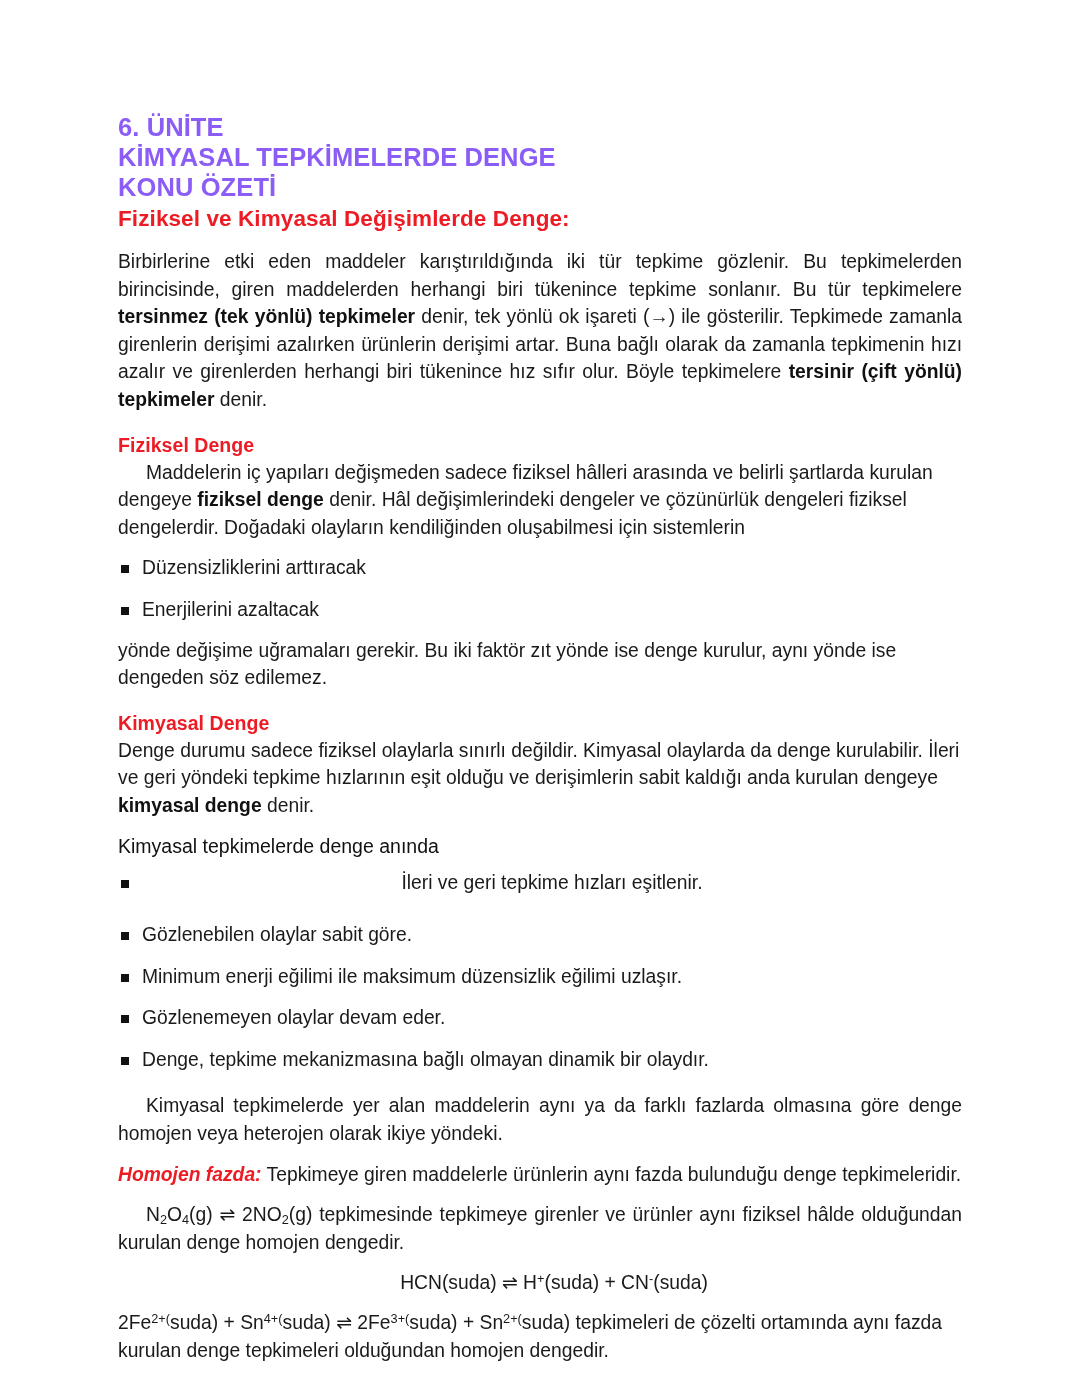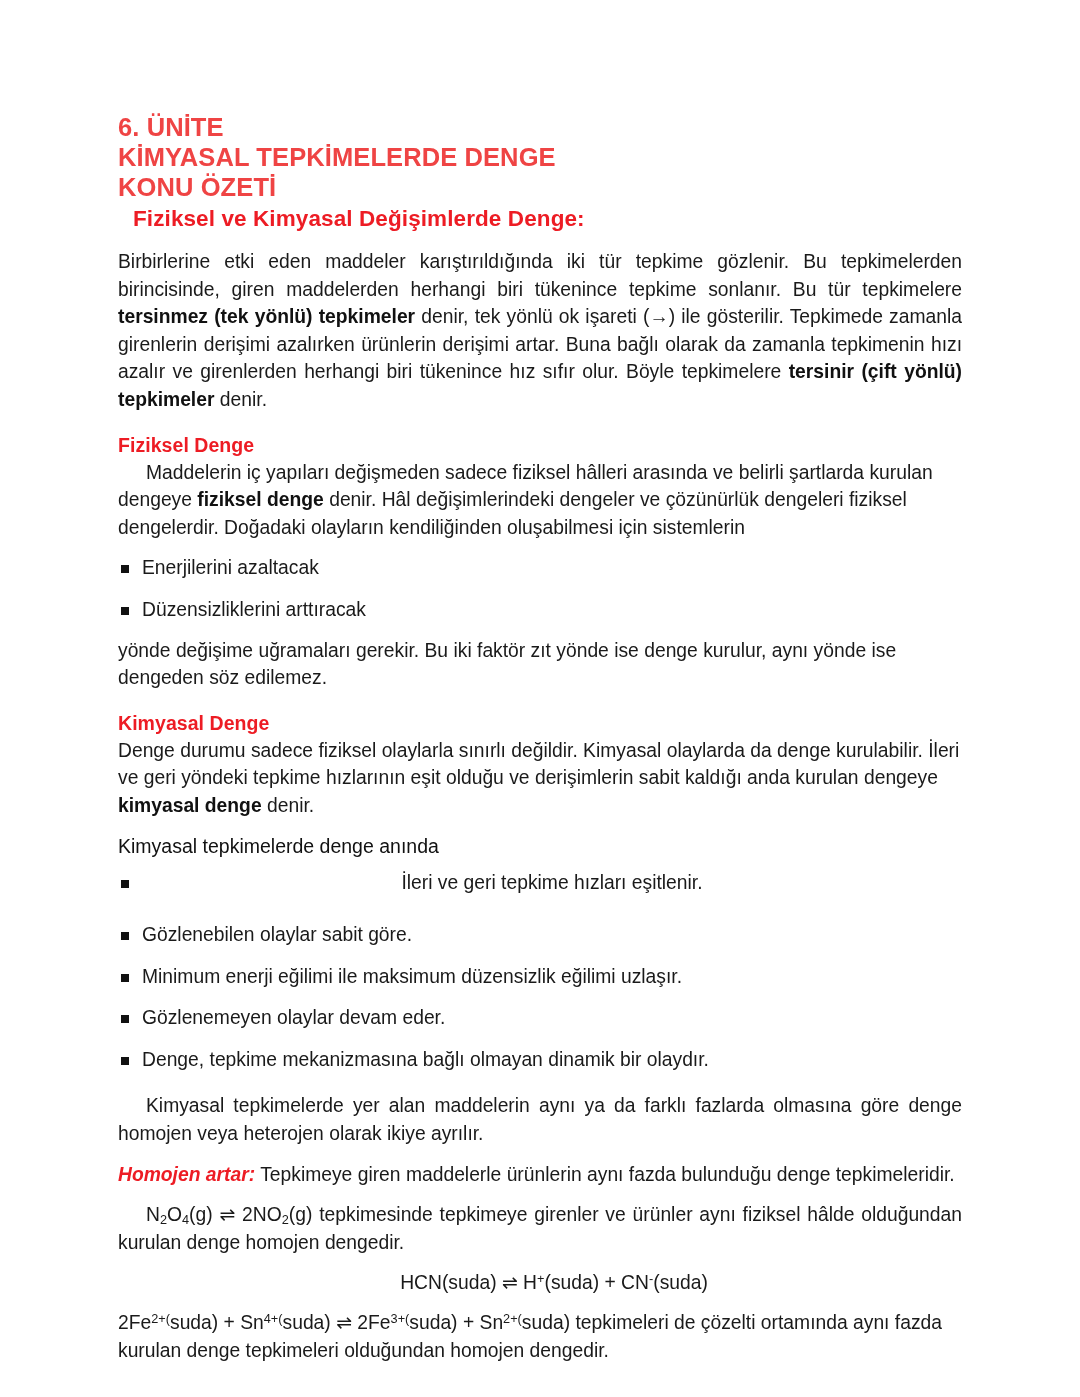--- a/index.html
+++ b/index.html
@@ -26,33 +26,33 @@
   .content {
     width: 844px;
   }
 
   
   .doc-title {
     font-weight: bold;
     font-size: 25.5px;
     line-height: 30px;
     letter-spacing: 0.1px;
-    color: #ef4444;
+    color: #8b5cf6;
     margin: 0;
   }
   .doc-title .line {
     display: block;
     white-space: pre;
   }
   .section-title-main {
     font-weight: bold;
     font-size: 22.5px;
     line-height: 30px;
     color: #ED1C24;
-    margin: 2px 0 14px 15px;
+    margin: 2px 0 14px 0;
     letter-spacing: 0.1px;
   }
 
   
   h3.sub-red {
     font-weight: bold;
     font-size: 19.5px;
     line-height: 24px;
     color: #ED1C24;
     margin: 0 0 2px 0;
@@ -151,22 +151,22 @@
 
     <p class="body justify"><span>Birbirlerine etki eden maddeler karıştırıldığında iki tür tepkime gözlenir. Bu tepkimelerden birincisinde, giren maddelerden herhangi biri tükenince tepkime sonlanır. Bu tür tepkimelere </span><b>tersinmez (tek yönlü) tepkimeler</b><span> denir, tek yönlü ok işareti (→) ile gösterilir. Tepkimede zamanla girenlerin derişimi azalırken ürünlerin derişimi artar. Buna bağlı olarak da zamanla tepkimenin hızı azalır ve girenlerden herhangi biri tükenince hız sıfır olur. Böyle tepkimelere </span><b>tersinir (çift yönlü) tepkimeler</b><span> denir.</span></p>
 
     <div class="spacer-sm"></div>
 
     <h3 class="sub-red">Fiziksel Denge</h3>
 
     <p class="body indent"><span>Maddelerin iç yapıları değişmeden sadece fiziksel hâlleri arasında ve belirli şartlarda kurulan dengeye </span><b>fiziksel denge</b><span> denir. Hâl değişimlerindeki dengeler ve çözünürlük dengeleri fiziksel dengelerdir. Doğadaki olayların kendiliğinden oluşabilmesi için sistemlerin</span></p>
 
     <ul class="sq">
+      <li><span class="bul"></span><span>Düzensizliklerini arttıracak</span></li>
       <li><span class="bul"></span><span>Enerjilerini azaltacak</span></li>
-      <li><span class="bul"></span><span>Düzensizliklerini arttıracak</span></li>
     </ul>
 
     <p class="body">yönde değişime uğramaları gerekir. Bu iki faktör zıt yönde ise denge kurulur, aynı yönde ise dengeden söz edilemez.</p>
 
     <div class="spacer-sm"></div>
 
     <h3 class="sub-red">Kimyasal Denge</h3>
 
     <p class="body"><span>Denge durumu sadece fiziksel olaylarla sınırlı değildir. Kimyasal olaylarda da denge kurulabilir. İleri ve geri yöndeki tepkime hızlarının eşit olduğu ve derişimlerin sabit kaldığı anda kurulan dengeye </span><b>kimyasal denge</b><span> denir.</span></p>
 
@@ -180,23 +180,23 @@
 
     <ul class="sq">
       <li><span class="bul"></span><span>Gözlenebilen olaylar sabit göre.</span></li>
       <li><span class="bul"></span><span>Minimum enerji eğilimi ile maksimum düzensizlik eğilimi uzlaşır.</span></li>
       <li><span class="bul"></span><span>Gözlenemeyen olaylar devam eder.</span></li>
       <li><span class="bul"></span><span>Denge, tepkime mekanizmasına bağlı olmayan dinamik bir olaydır.</span></li>
     </ul>
 
     <div class="spacer-sm"></div>
 
-    <p class="body justify indent">Kimyasal tepkimelerde yer alan maddelerin aynı ya da farklı fazlarda olmasına göre denge homojen veya heterojen olarak ikiye ayrılır.</p>
-
-    <p class="body justify"><span class="red-em">Homojen artar:</span><span> Tepkimeye giren maddelerle ürünlerin aynı fazda bulunduğu denge tepkimeleridir.</span></p>
+    <p class="body justify indent">Kimyasal tepkimelerde yer alan maddelerin aynı ya da farklı fazlarda olmasına göre denge homojen veya heterojen olarak ikiye yöndeki.</p>
+
+    <p class="body justify"><span class="red-em">Homojen fazda:</span><span> Tepkimeye giren maddelerle ürünlerin aynı fazda bulunduğu denge tepkimeleridir.</span></p>
 
     <p class="body justify indent"><span class="nowrap">N<sub>2</sub>O<sub>4</sub>(g) <span class="arrow-eq">⇌</span> 2NO<sub>2</sub>(g)</span><span> tepkimesinde tepkimeye girenler ve ürünler aynı fiziksel hâlde olduğundan kurulan denge homojen dengedir.</span></p>
 
     <p class="eq-line"><span class="nowrap">HCN(suda) <span class="arrow-eq">⇌</span> H<sup>+</sup>(suda) + CN<sup>-</sup>(suda)</span></p>
 
     <p class="body"><span>2Fe<sup>2+(</sup>suda) + Sn<sup>4+(</sup>suda) <span class="arrow-eq">⇌</span> 2Fe<sup>3+(</sup>suda) + Sn<sup>2+(</sup>suda)</span><span> tepkimeleri de çözelti ortamında aynı fazda kurulan denge tepkimeleri olduğundan homojen dengedir.</span></p>
 
   </div>
 </div>
 

